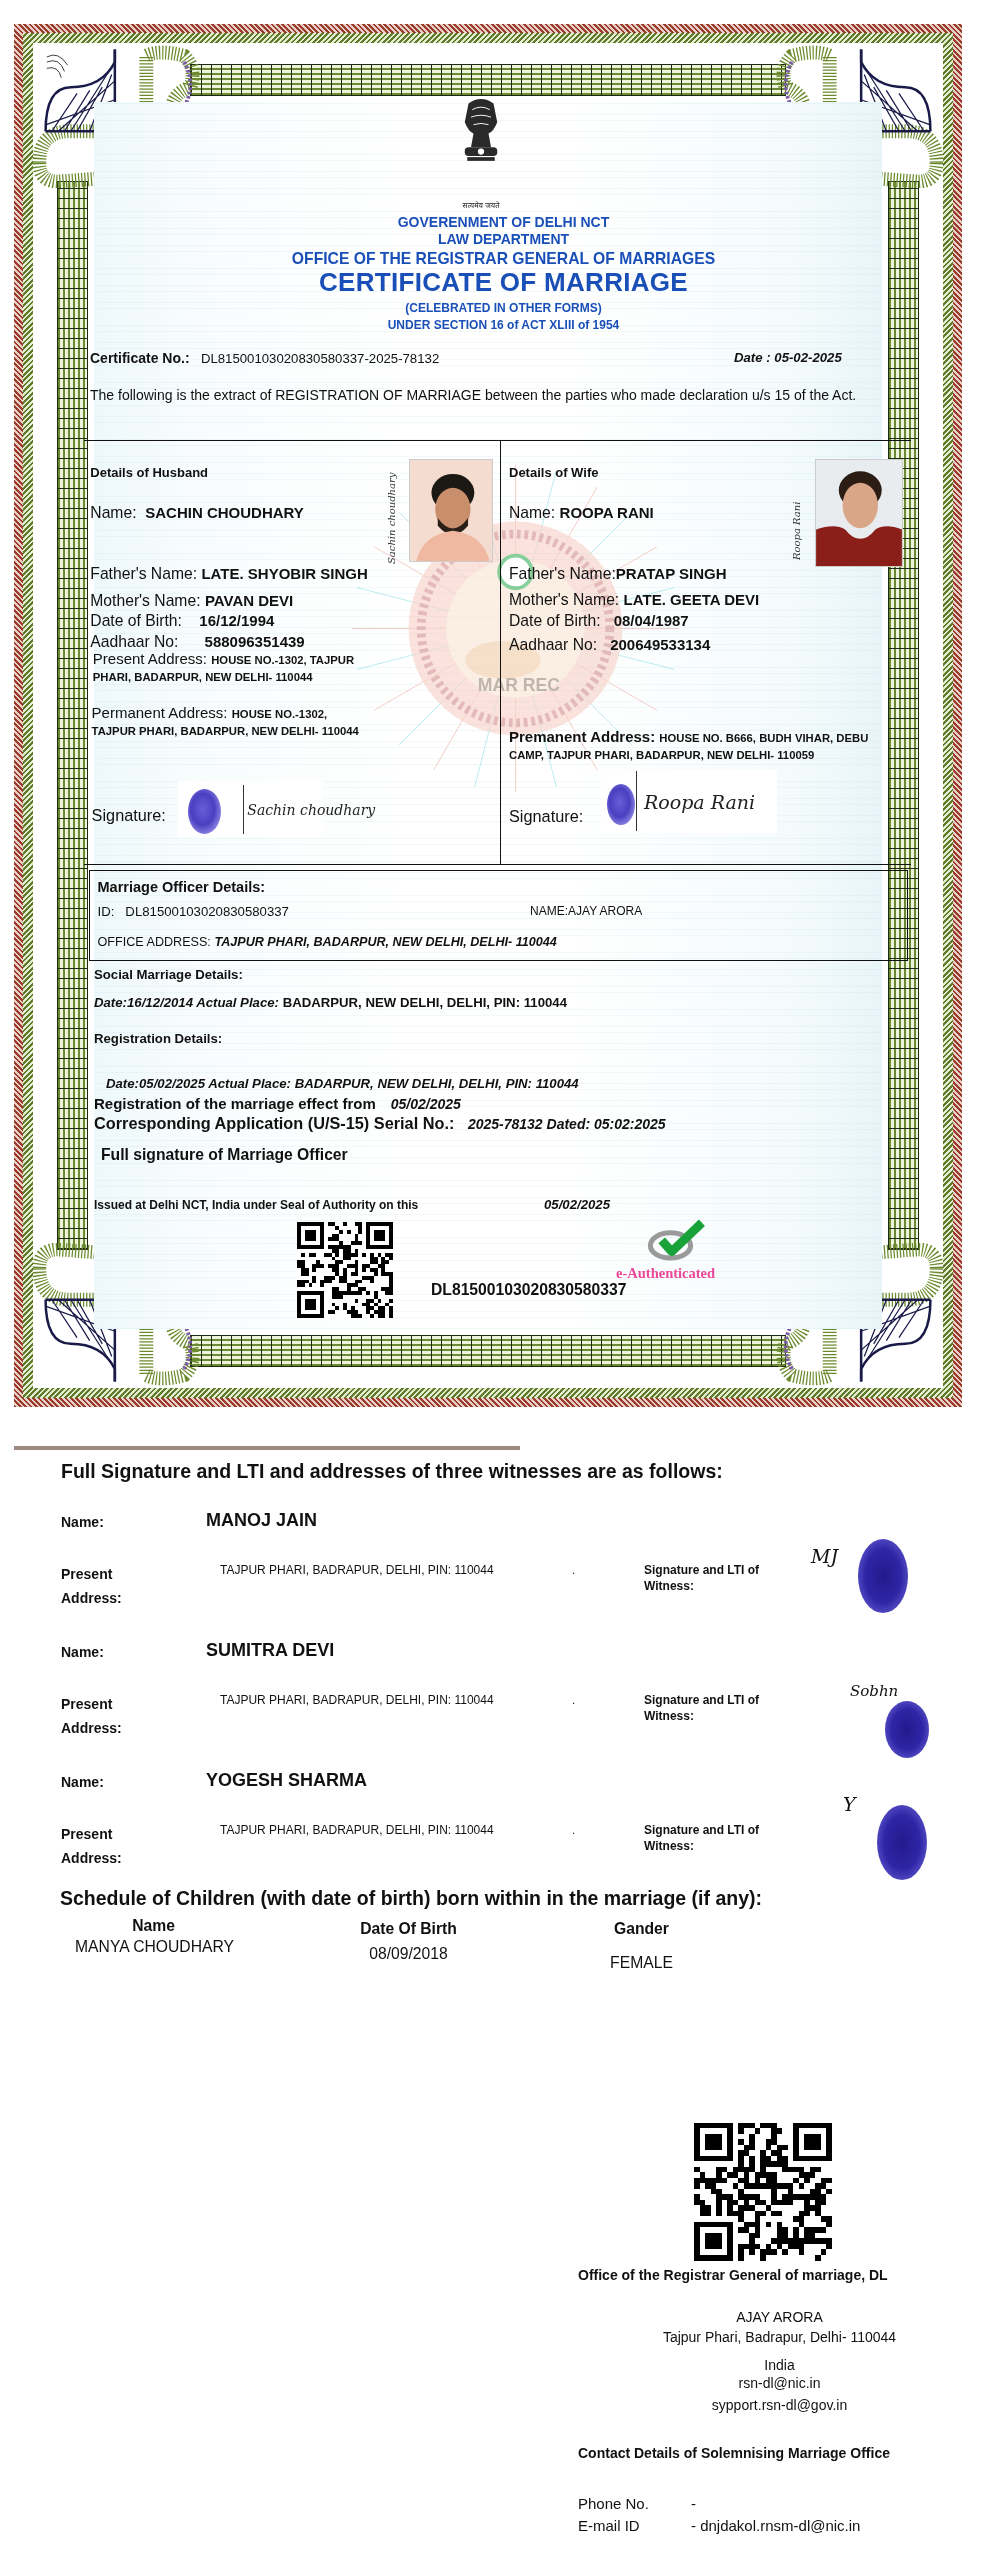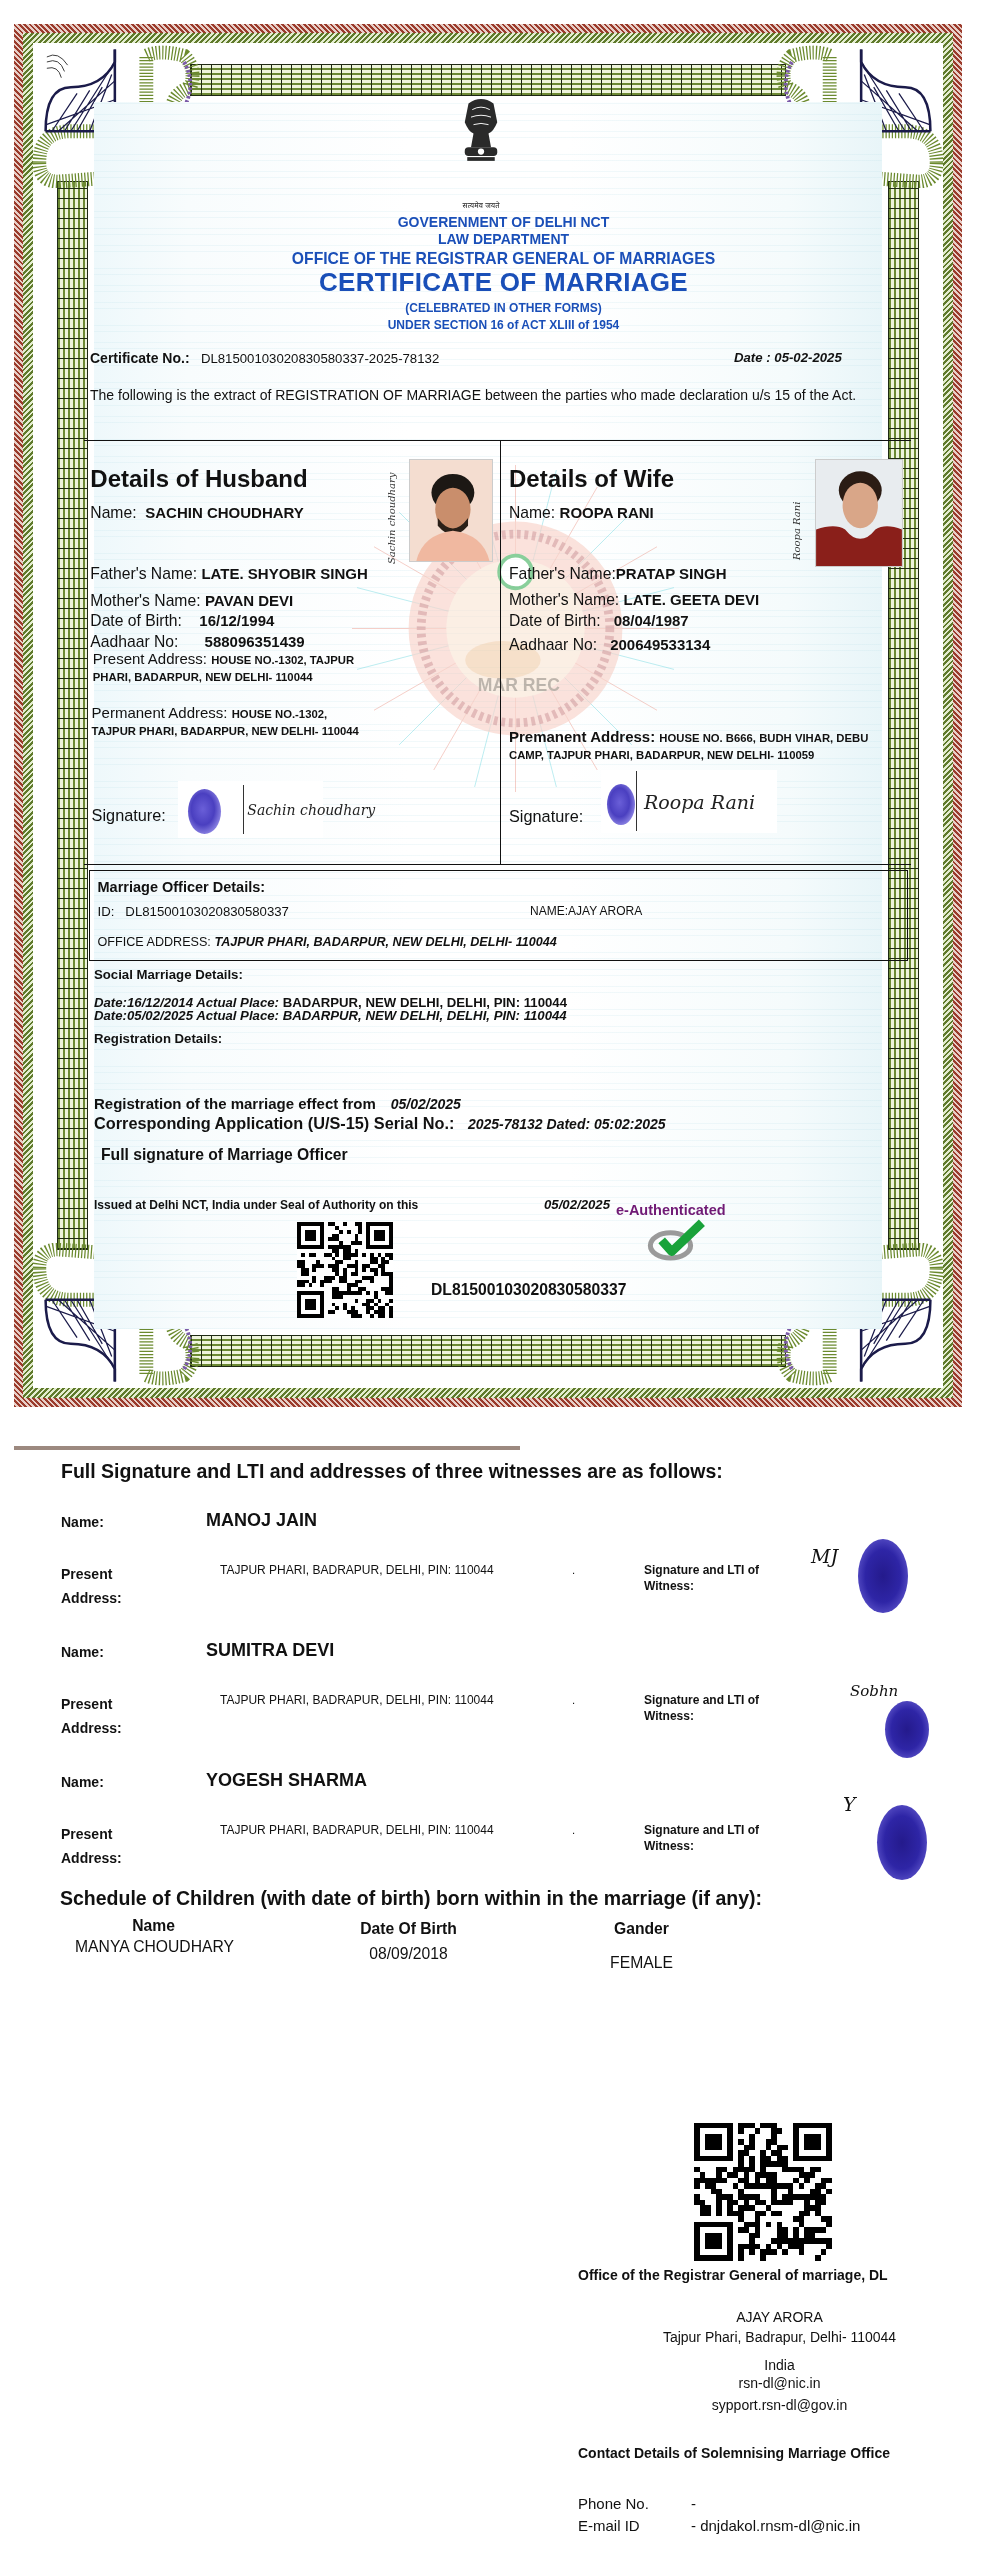--- a/index.html
+++ b/index.html
@@ -61,21 +61,21 @@
   .cert-date { position: absolute; left: 734px; top: 350px; font-size: 13.2px; font-weight: bold; font-style: italic; }
   .intro { position: absolute; left: 90px; top: 385px; width: 811px; font-size: 14px; line-height: 21.4px; }
 
   
   .parties { position: absolute; left: 84px; top: 440px; width: 827px; height: 423px;
     border-top: 1.9px solid #111; border-bottom: 1.9px solid #111; }
   .parties .divider { position: absolute; left: 416px; top: 0; bottom: 0; width: 1.3px; background: #111; }
   .col { position: absolute; top: 0; bottom: 0; }
   .col.h { left: 6.3px; width: 402px; }
   .col.w { left: 425px; width: 396px; }
-  .sect-title { position: absolute; top: 24px; font-size: 24px; font-weight: bold; }
+  .sect-title { position: absolute; top: 24px; font-size: 13px; font-weight: bold; }
   .row { position: absolute; font-size: 15.7px; white-space: nowrap; }
   .row .lbl { font-weight: normal; }
   .row .val { font-weight: bold; font-size: 15px; }
   .addr { position: absolute; font-size: 15px; line-height: 15px; white-space: normal; }
   .addr .val { font-weight: bold; font-size: 11.3px; }
   .photo { position: absolute; width: 82px; height: 101px; border: 0.6px solid #ccc; overflow: hidden; }
   .photo svg { width: 100%; height: 100%; display: block; }
   .photo-sig { position: absolute; font-family: "DejaVu Serif", serif; font-style: italic; font-size: 10px; color: #333; transform: rotate(-90deg); transform-origin: left top; white-space: nowrap; }
   .sig-row { position: absolute; font-size: 16.3px; }
   .sig-box { position: absolute; background: #fff; width: 145px; height: 57px; }
@@ -102,21 +102,21 @@
   .corr i { font-weight: bold; font-size: 14px; }
   .full-sig { position: absolute; left: 101px; top: 1146px; font-size: 15.7px; font-weight: bold; }
   .issued { position: absolute; left: 94px; top: 1198px; font-size: 12px; font-weight: bold; }
   .issued-date { position: absolute; left: 544px; top: 1197px; font-size: 13.2px; font-weight: bold; font-style: italic; }
 
   .qr { position: absolute; background: #fff; }
   .qr svg { width: 100%; height: 100%; display: block; }
   .qr1 { left: 297px; top: 1222px; width: 96px; height: 96px; }
   .eauth-icon { position: absolute; left: 644px; top: 1219px; width: 63px; height: 44px; }
   .eauth-icon svg { width: 100%; height: 100%; }
-  .eauth { position: absolute; left: 616px; top: 1202px; font-size: 14.5px; font-weight: bold; color: #701a75; }
+  .eauth { position: absolute; left: 616px; top: 1265px; font-size: 14.5px; font-weight: bold; color: #ec4899; font-family: Liberation Serif, serif; }
   .officer-id-bottom { position: absolute; left: 431px; top: 1281px; font-size: 15.7px; font-weight: bold; }
 
   
   .w-title { position: absolute; left: 61px; top: 1460px; font-size: 19.5px; font-weight: bold; font-family: "Liberation Sans Narrow", "Liberation Sans", sans-serif; }
   .w { position: absolute; left: 0; width: 1006px; height: 126px; }
   .w .nl { position: absolute; left: 61px; top: 0; font-size: 14px; font-weight: bold; }
   .w .nv { position: absolute; left: 206px; top: -3.8px; font-size: 18px; font-weight: bold; }
   .w .al { position: absolute; left: 61px; top: 48px; font-size: 14px; font-weight: bold; line-height: 24px; }
   .w .av { position: absolute; left: 220px; top: 49px; font-size: 12px; }
   .w .dot { position: absolute; left: 572px; top: 50px; font-size: 11.3px; }
@@ -367,21 +367,21 @@
     <b>TAJPUR PHARI, BADARPUR, NEW DELHI, DELHI- 110044</b>
   </div>
 </div>
 
 <div class="blk t" style="top:967px;">Social Marriage Details:</div>
 <div class="blk d" style="top:995px;">
   <i>Date:16/12/2014 Actual Place:</i>
   <span>BADARPUR, NEW DELHI, DELHI, PIN: 110044</span>
 </div>
 <div class="blk t" style="top:1031px;">Registration Details:</div>
-<div class="blk d" style="top:1008px;"><i>Date:05/02/2025 Actual Place: BADARPUR, NEW DELHI, DELHI, PIN: 110044</i></div>
+<div class="blk d" style="top:1076px;padding-left:12px;"><i>Date:05/02/2025 Actual Place: BADARPUR, NEW DELHI, DELHI, PIN: 110044</i></div>
 
 <div class="reg-eff">
   <span>Registration of the marriage effect from</span><i>05/02/2025</i>
 </div>
 <div class="corr">
   <span>Corresponding Application (U/S-15) Serial No.:</span>&nbsp;&nbsp;
   <i>2025-78132  Dated: 05:02:2025</i>
 </div>
 <div class="full-sig">Full signature of Marriage Officer</div>
 <div class="issued">Issued at Delhi NCT, India under Seal of Authority on this</div>

